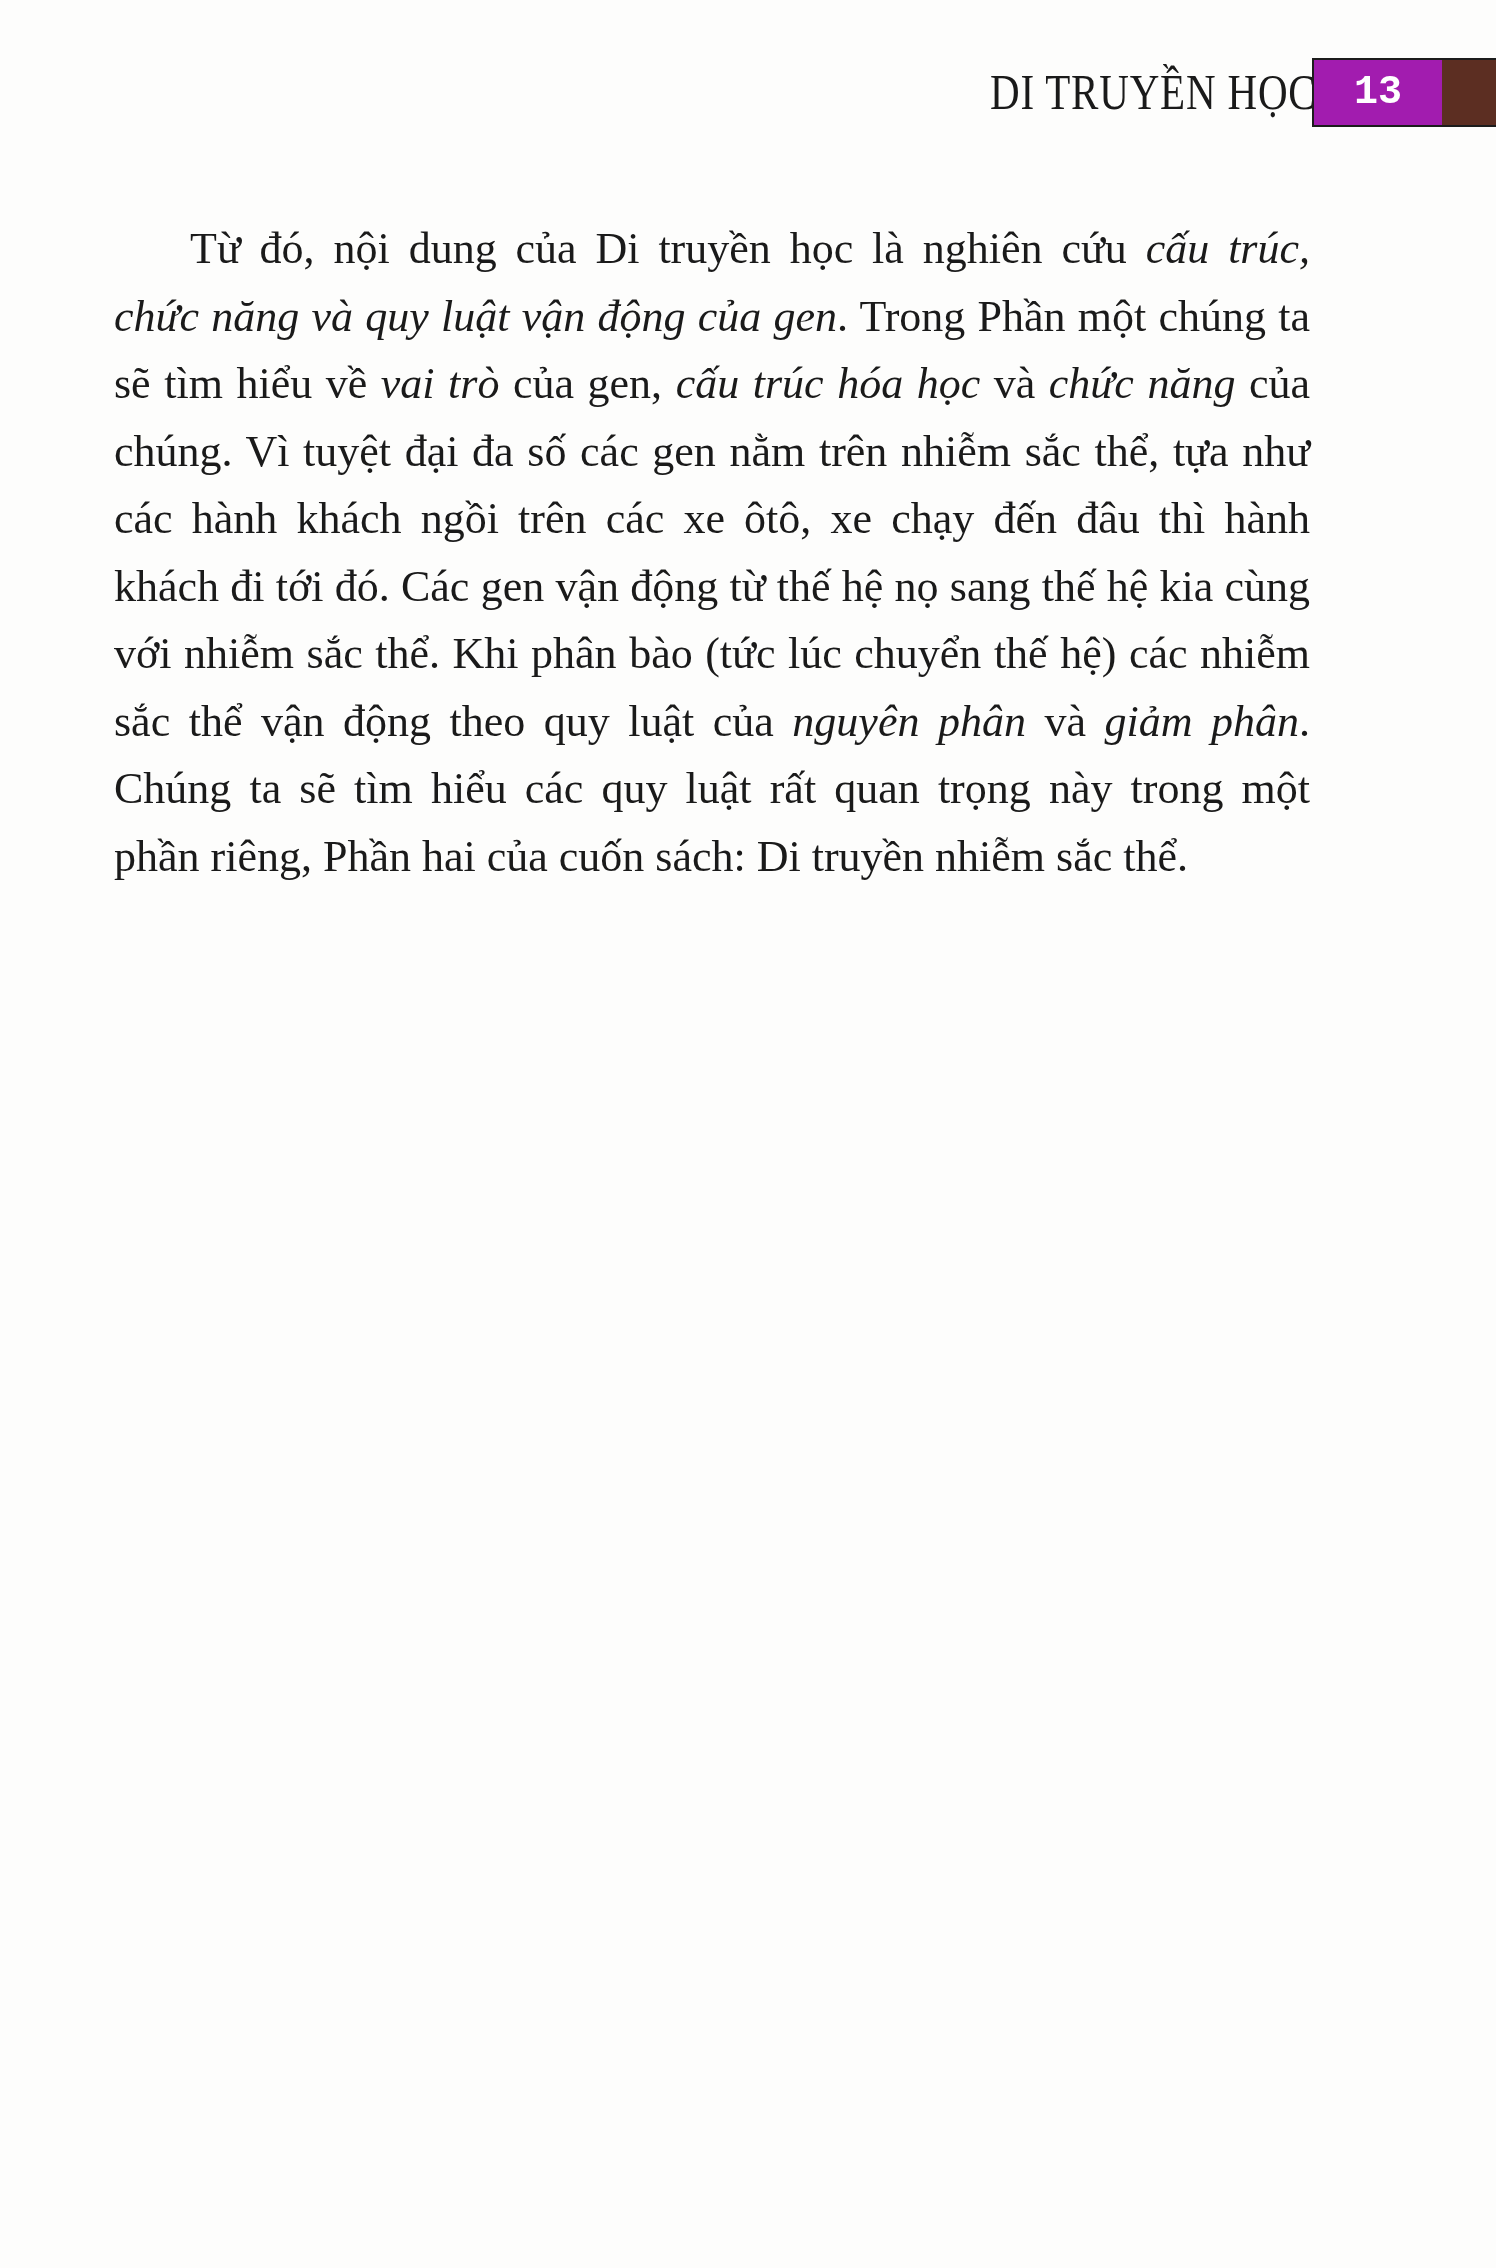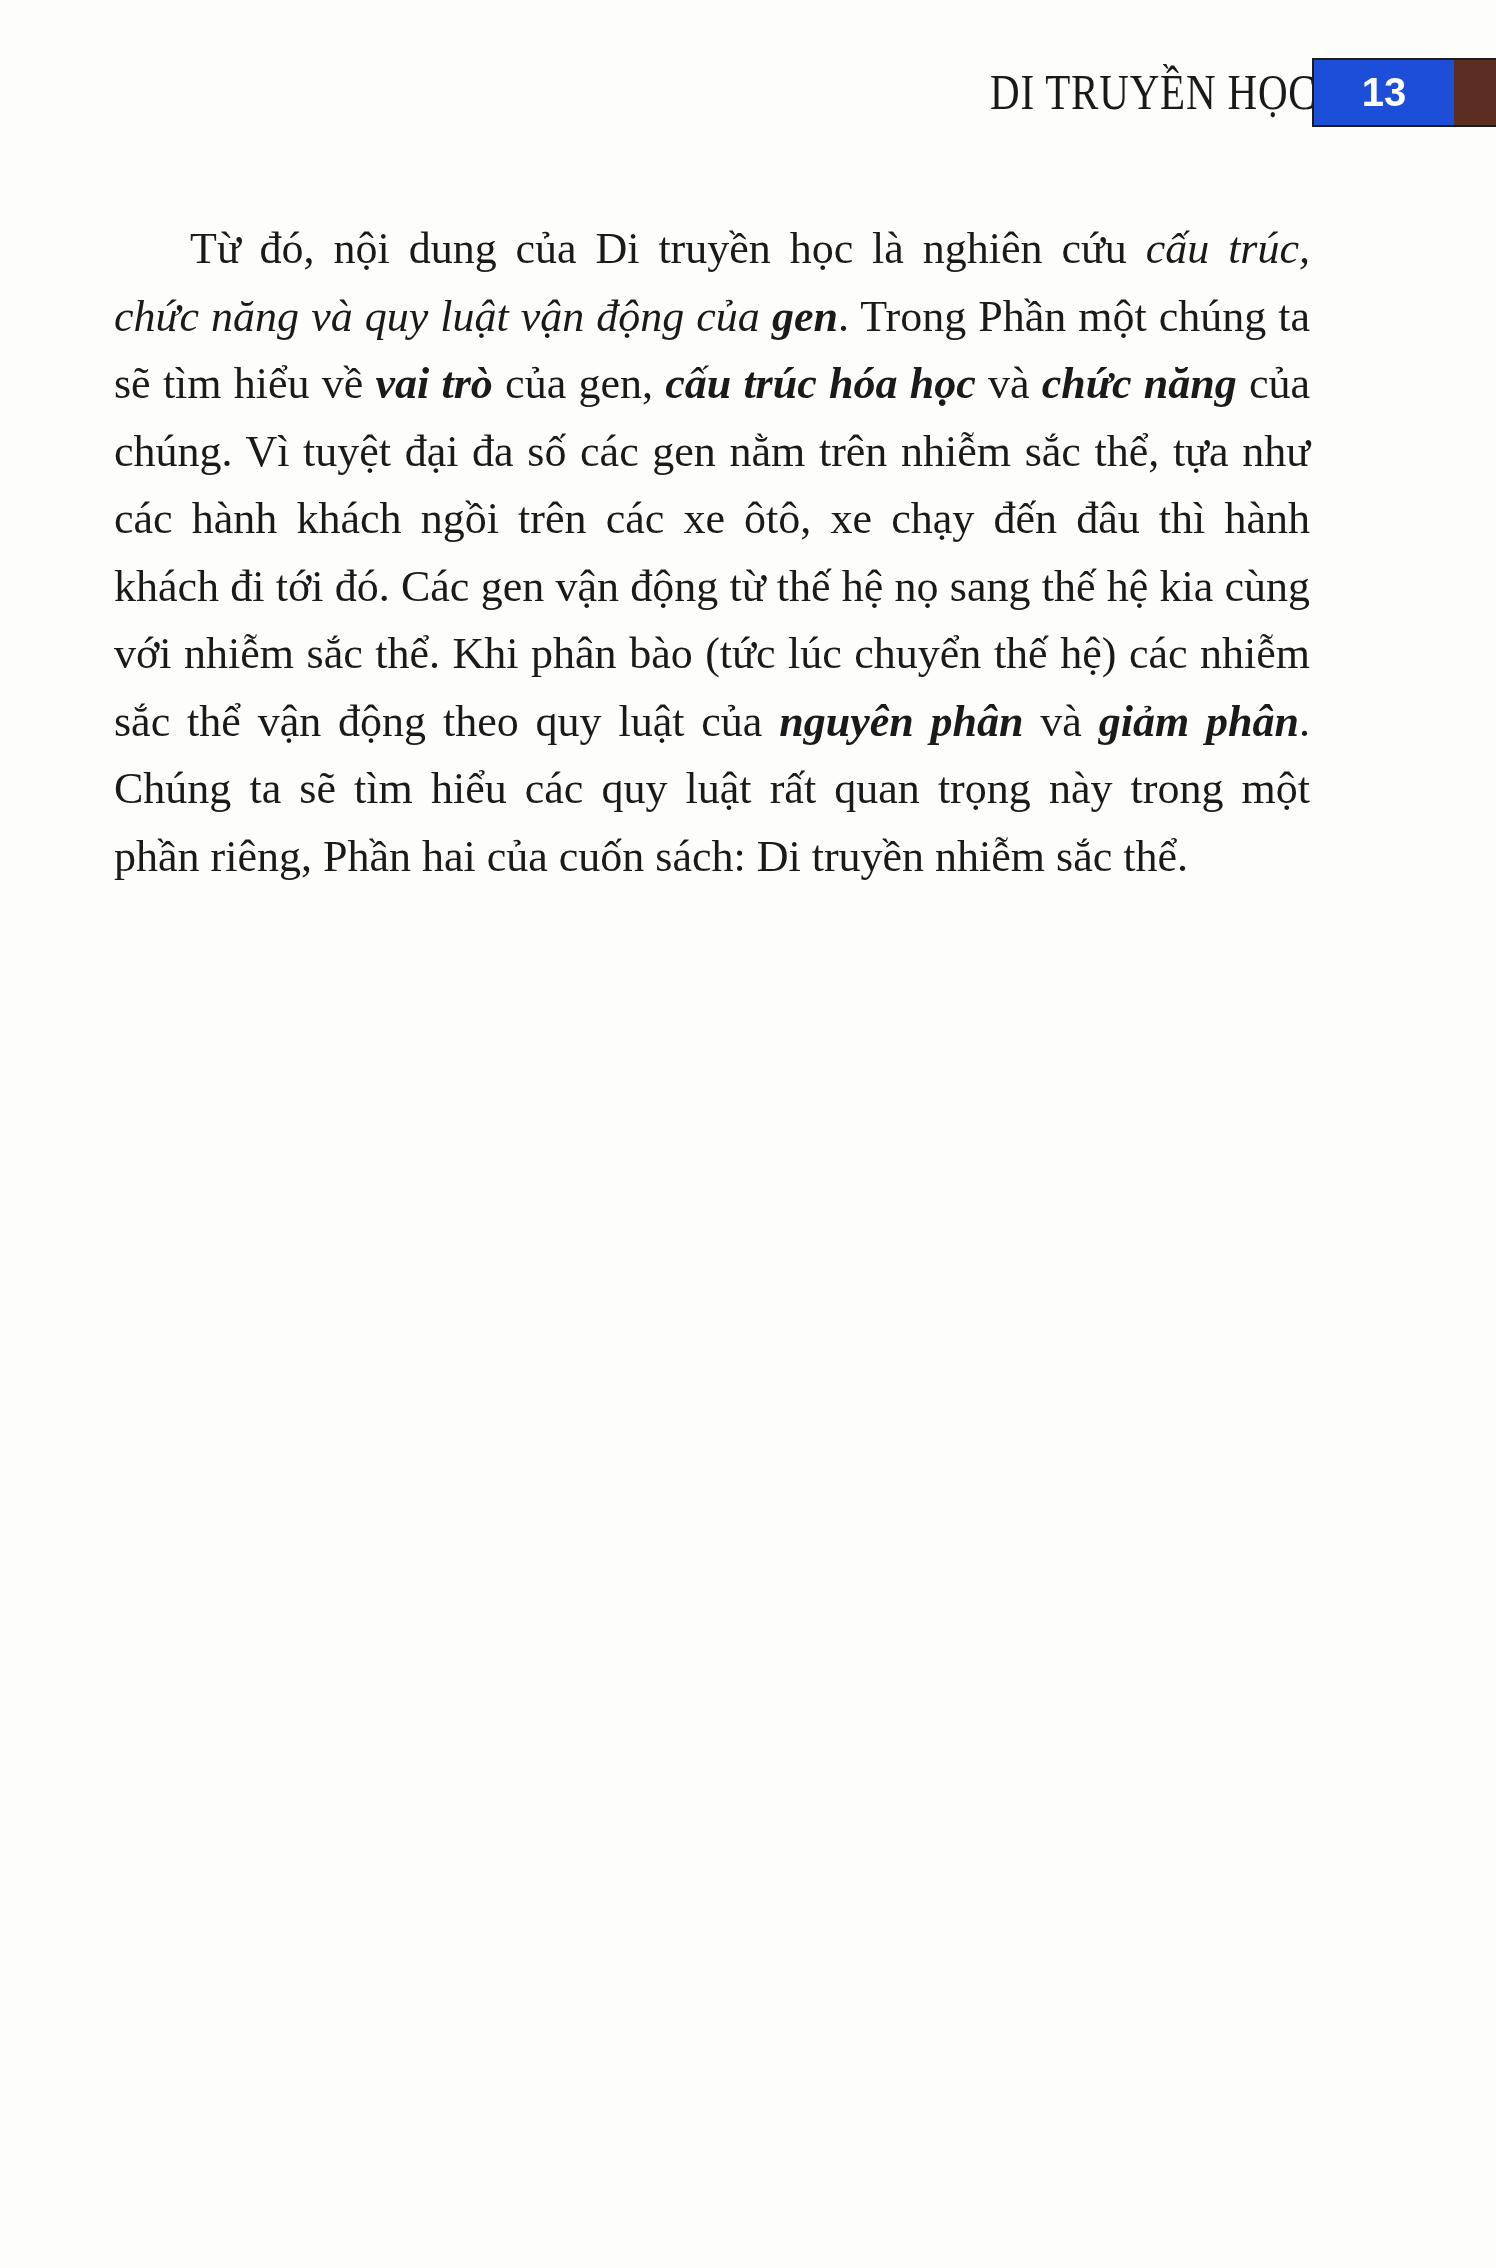--- a/index.html
+++ b/index.html
@@ -11,34 +11,34 @@
     position:absolute; top:62px; left:990px; height:60px;
     font-family:"Liberation Serif", "DejaVu Serif", serif;
     font-size:50px; letter-spacing:1px; line-height:60px; color:#1a1a1a;
     transform:scaleX(0.82); transform-origin:left center; white-space:nowrap;
   }
   .page-tab {
     position:absolute; top:58px; left:1312px; right:0; height:65px;
     display:flex; border-top:2px solid #1c1c1c; border-bottom:2px solid #1c1c1c; border-left:2px solid #1c1c1c;
   }
   .page-num {
-    width:140px; background:#1d4ed8; color:#fff;
-    font-family:Liberation Sans, sans-serif; font-weight:bold;
+    width:128px; background:#a21caf; color:#fff;
+    font-family:Liberation Mono, monospace; font-weight:bold;
     font-size:40px; display:flex; align-items:center; justify-content:center;
   }
   .page-tab-accent { flex:1; background:#5c2e22; }
   .text-block {
     position:absolute; left:114px; width:1196px; top:215px;
     font-size:44px; line-height:67.5px; text-align:justify;
     font-family:"Liberation Serif", "DejaVu Serif", serif;
   }
   .text-block p { margin:0; }
   .text-block p + p { margin-top:16px; }
   .indent { text-indent:76px; }
-  .ib { font-style:italic; font-weight:bold; }
+  .ib { font-style:italic; font-weight:normal; }
   .i { font-style:italic; }
 </style>
 </head>
 <body>
 
 <div class="running-head">DI TRUYỀN HỌC</div>
 <div class="page-tab">
   <div class="page-num">13</div>
   <div class="page-tab-accent"></div>
 </div>

